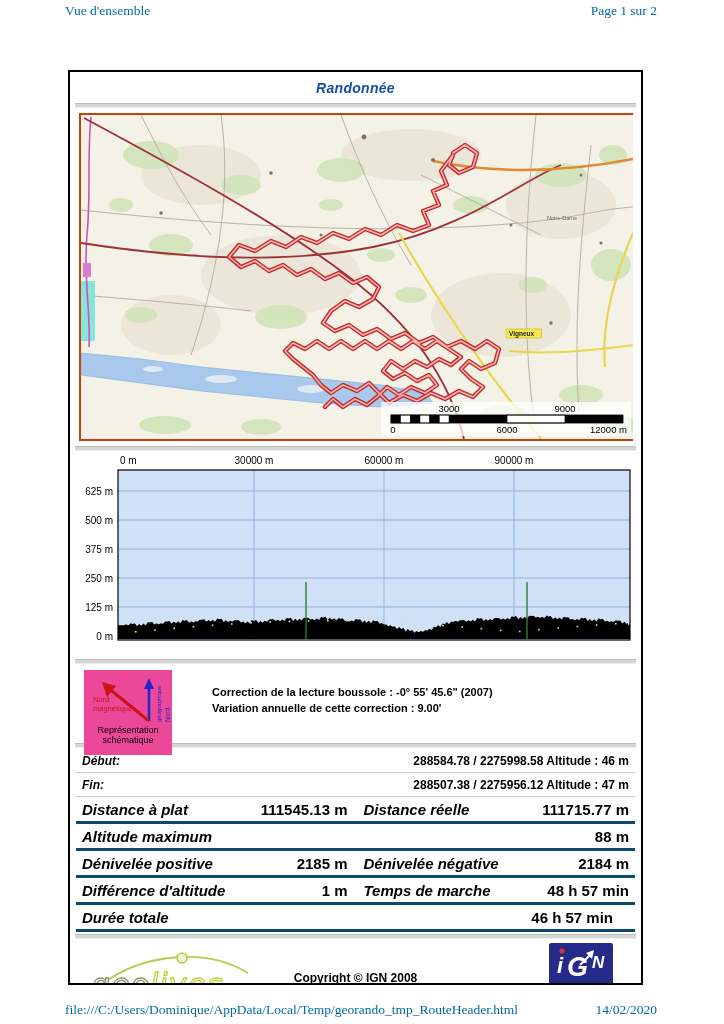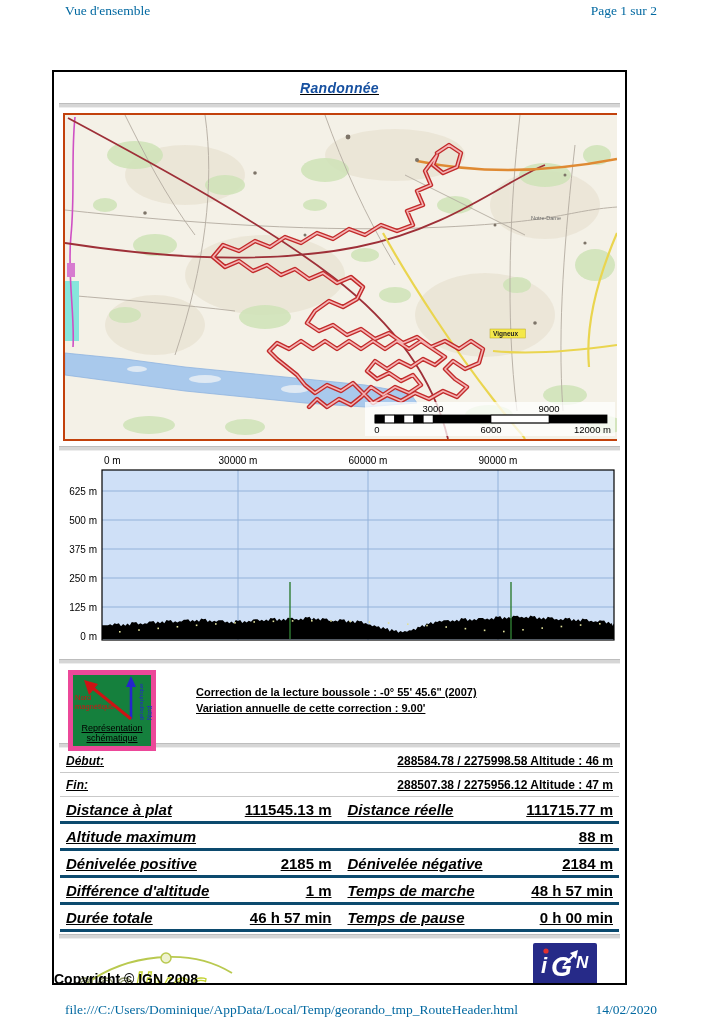--- a/index.html
+++ b/index.html
@@ -8,52 +8,52 @@
     font-family: "Liberation Sans", sans-serif; color: #000; overflow: hidden;
   }
   .print-header, .print-footer {
     position: absolute; left: 65px; right: 67px;
     font-family: "Liberation Serif", serif; font-size: 13.5px; color: #0369a1;
     display: flex; justify-content: space-between;
   }
   .print-header { top: 3px; }
   .print-footer { top: 1002px; }
   .doc {
-    position: absolute; left: 52px; top: 70px; width: 575px; height: 915px;
-    border: 2px solid #000; background: #fff; overflow: hidden; text-decoration: underline;
+    position: absolute; left: 68px; top: 70px; width: 575px; height: 915px;
+    border: 2px solid #000; background: #fff; overflow: hidden;
   }
   .doc-title {
     text-align: center; font-size: 14px; font-weight: bold; font-style: italic;
     color: #1650a0; margin: 8px 0 7px 0; letter-spacing: .3px;
   }
   .sep {
     height: 5px; background: #d6d6d6; border-top: 1px solid #bdbdbd;
     border-bottom: 1px solid #ededed; margin: 0 5px;
   }
   .map-wrap { width: 554px; margin: 5px auto 5px auto; border: 2px solid #c2410c; font-size:0; }
   .chart-wrap { width: 552px; margin: 3px auto 2px auto; font-size:0; }
   .compass-row { display: flex; align-items: flex-start; padding: 6px 0 3px 14px; height: 79px; }
-  .compass-box { border: 5px solid #ec4899; width: 88px; background: #15803d; }
+  .compass-box { border: 7px solid #ec4899; width: 88px; background: #ec4899; }
   .compass-caption { font-size: 9px; line-height: 10px; text-align: center; padding: 1px 0 3px 0; }
   .correction { margin-left: 40px; margin-top: 14px; font-size: 11px; font-weight: bold; line-height: 16px; }
   .endpoints { margin: 1px 6px 0 6px; }
   .endpoint-row {
     display: flex; justify-content: space-between; align-items: center;
     padding: 5px 6px 4px 6px; border-bottom: 1px solid #c9c9c9;
     font-size: 12px; font-weight: bold;
   }
   .ep-label { font-style: italic; }
   .stats { margin: 0 6px 0 6px; }
   .stats-row { display: flex; border-bottom: 3px solid #0c4a6e; padding: 4px 6px 3px 6px; font-size: 15px; font-weight: bold; }
   .stats-cell { flex: 1; display: flex; justify-content: space-between; }
   .stats-cell.left { margin-right: 16px; }
   .stat-label { font-style: italic; }
   .logos { position: relative; height: 86px; }
   .geolives { position: absolute; left: 16px; top: 8px; }
-  .copyright { position: absolute; left: 0; right: 0; top: 32px; text-align: left; font-size: 14px; font-weight: bold; }
+  .copyright { position: absolute; left: 0; right: 0; top: 32px; text-align: center; font-size: 12px; font-weight: bold; }
   .ign { position: absolute; right: 28px; top: 4px; }
   svg { display: block; }
 </style>
 </head>
 <body>
 
 <div class="print-header">
   <span>Vue d'ensemble</span>
   <span>Page 1 sur 2</span>
 </div>
@@ -297,24 +297,20 @@
         <div class="stats-cell">
           <span class="stat-label">Temps de marche</span>
           <span>48 h 57 min</span>
         </div>
       </div>
       <div class="stats-row">
         <div class="stats-cell left">
           <span class="stat-label">Durée totale</span>
           <span>46 h 57 min</span>
         </div>
-        <div class="stats-cell">
-          <span class="stat-label">Temps de pause</span>
-          <span>0 h 00 min</span>
-        </div>
       </div>
     </div>
 
   <div class="sep" style="margin-top:2px;"></div>
 
   <div class="logos">
     <div class="geolives">
       <svg width="170" height="58" viewBox="0 0 170 58">
         <path d="M12,40 C55,6 120,0 162,26" stroke="#b9c94f" stroke-width="1.8" fill="none"></path>
         <circle cx="96" cy="11" r="5" stroke="#b9c94f" stroke-width="1.5" fill="#eef2cf"></circle>

